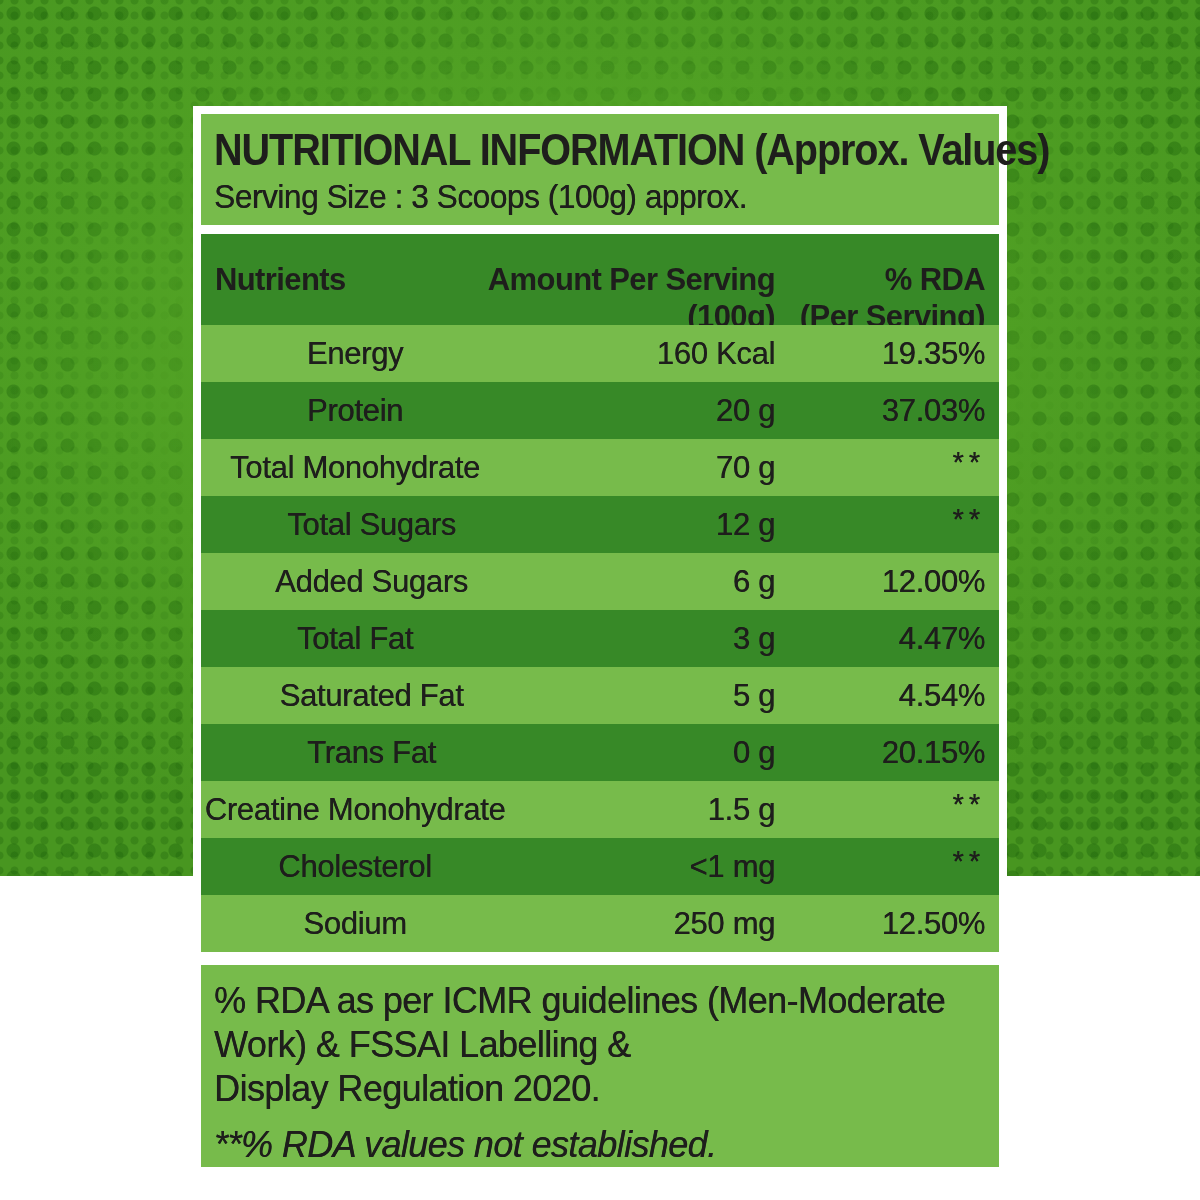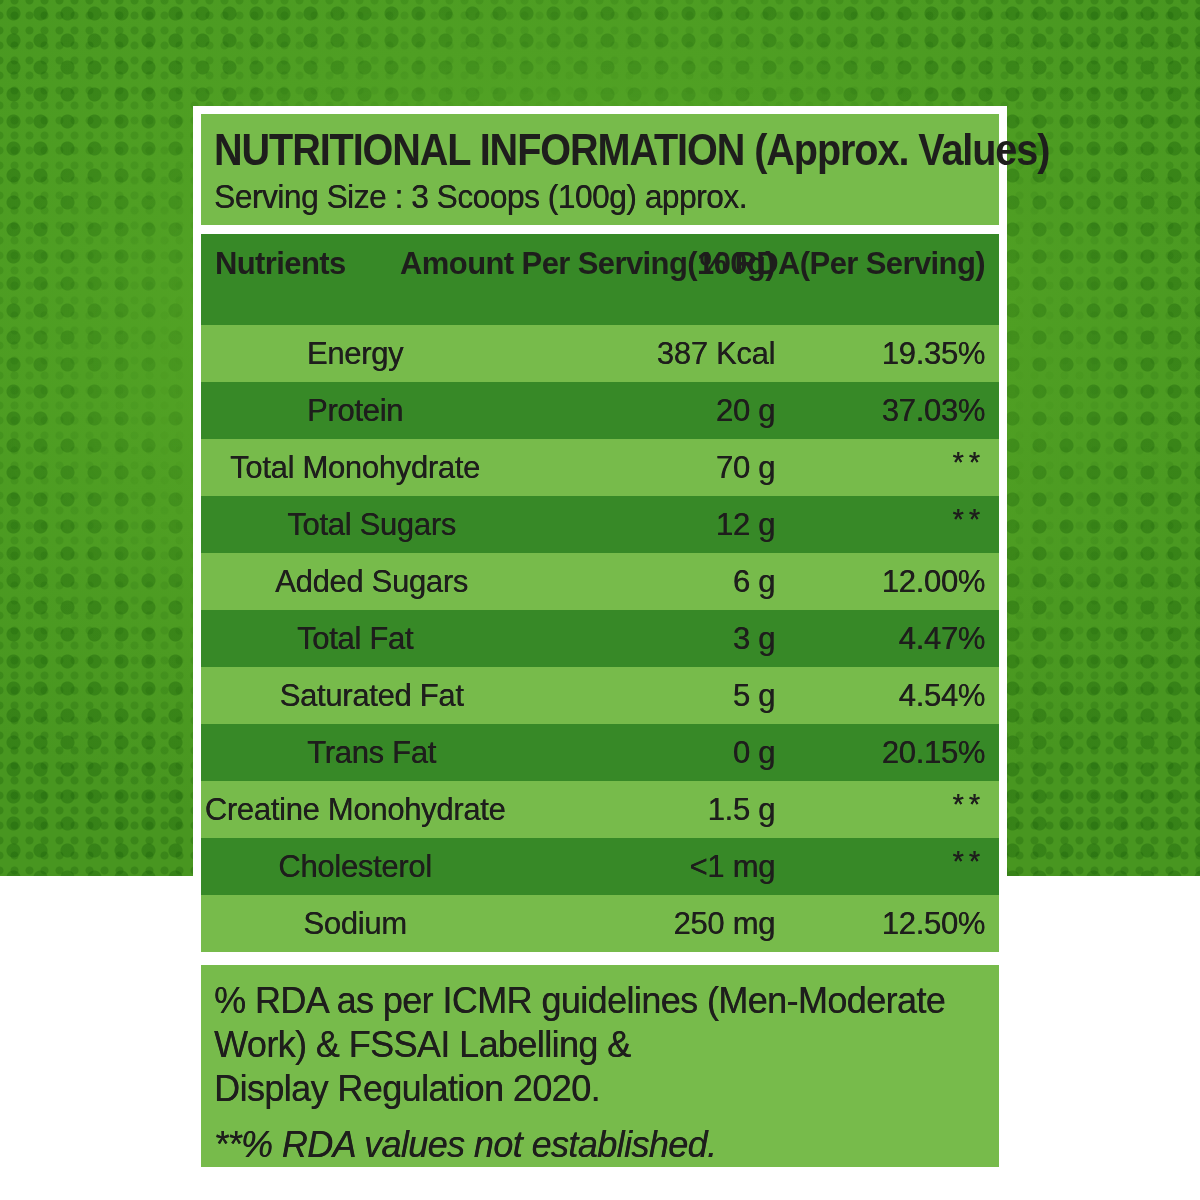--- a/index.html
+++ b/index.html
@@ -54,23 +54,23 @@
     display:grid;grid-template-columns:1fr 280px 210px;
     box-sizing:border-box;padding:0 14px;align-items:center;
   }
   .cell{display:flex;min-width:0;}
   .cell.right{justify-content:flex-end;text-align:right;}
   .cell span{white-space:nowrap;}
 
   .thead{
     flex:none;height:91px;background:var(--row-dark,#378927);
     font-weight:700;font-size:31px;line-height:37px;
-    align-items:start;padding-top:11px;letter-spacing:-0.6px;
-  }
-  .thead .two-line{display:flex;flex-direction:row;align-items:flex-end;}
+    align-items:start;padding-top:27px;letter-spacing:-0.6px;
+  }
+  .thead .two-line{display:flex;flex-direction:column;align-items:flex-end;}
   .thead .col-label{align-items:flex-start;}
 
   .nrow{
     flex:none;height:57px;font-size:31px;
   }
   .nrow.light{background:var(--row-light,#77bb4b);}
   .nrow.dark{background:var(--row-dark,#378927);}
   .nrow .label{padding-left:0;justify-content:center;}
   .nrow.indent .label{padding-left:33px;}
   .stars{letter-spacing:5px;transform:translateY(-5px);font-size:29px;}
@@ -109,21 +109,21 @@
         <span>(Per Serving)</span>
       </div>
     </div>
 
     <div id="rows">
         <div class="nrow row-grid thick light">
           <div class="cell label">
             <span>Energy</span>
           </div>
           <div class="cell right">
-            <span>387 Kcal</span>
+            <span>160 Kcal</span>
           </div>
           <div class="cell right">
             <span>19.35%</span>
           </div>
         </div>
         <div class="nrow row-grid thick dark">
           <div class="cell label">
             <span>Protein</span>
           </div>
           <div class="cell right">

